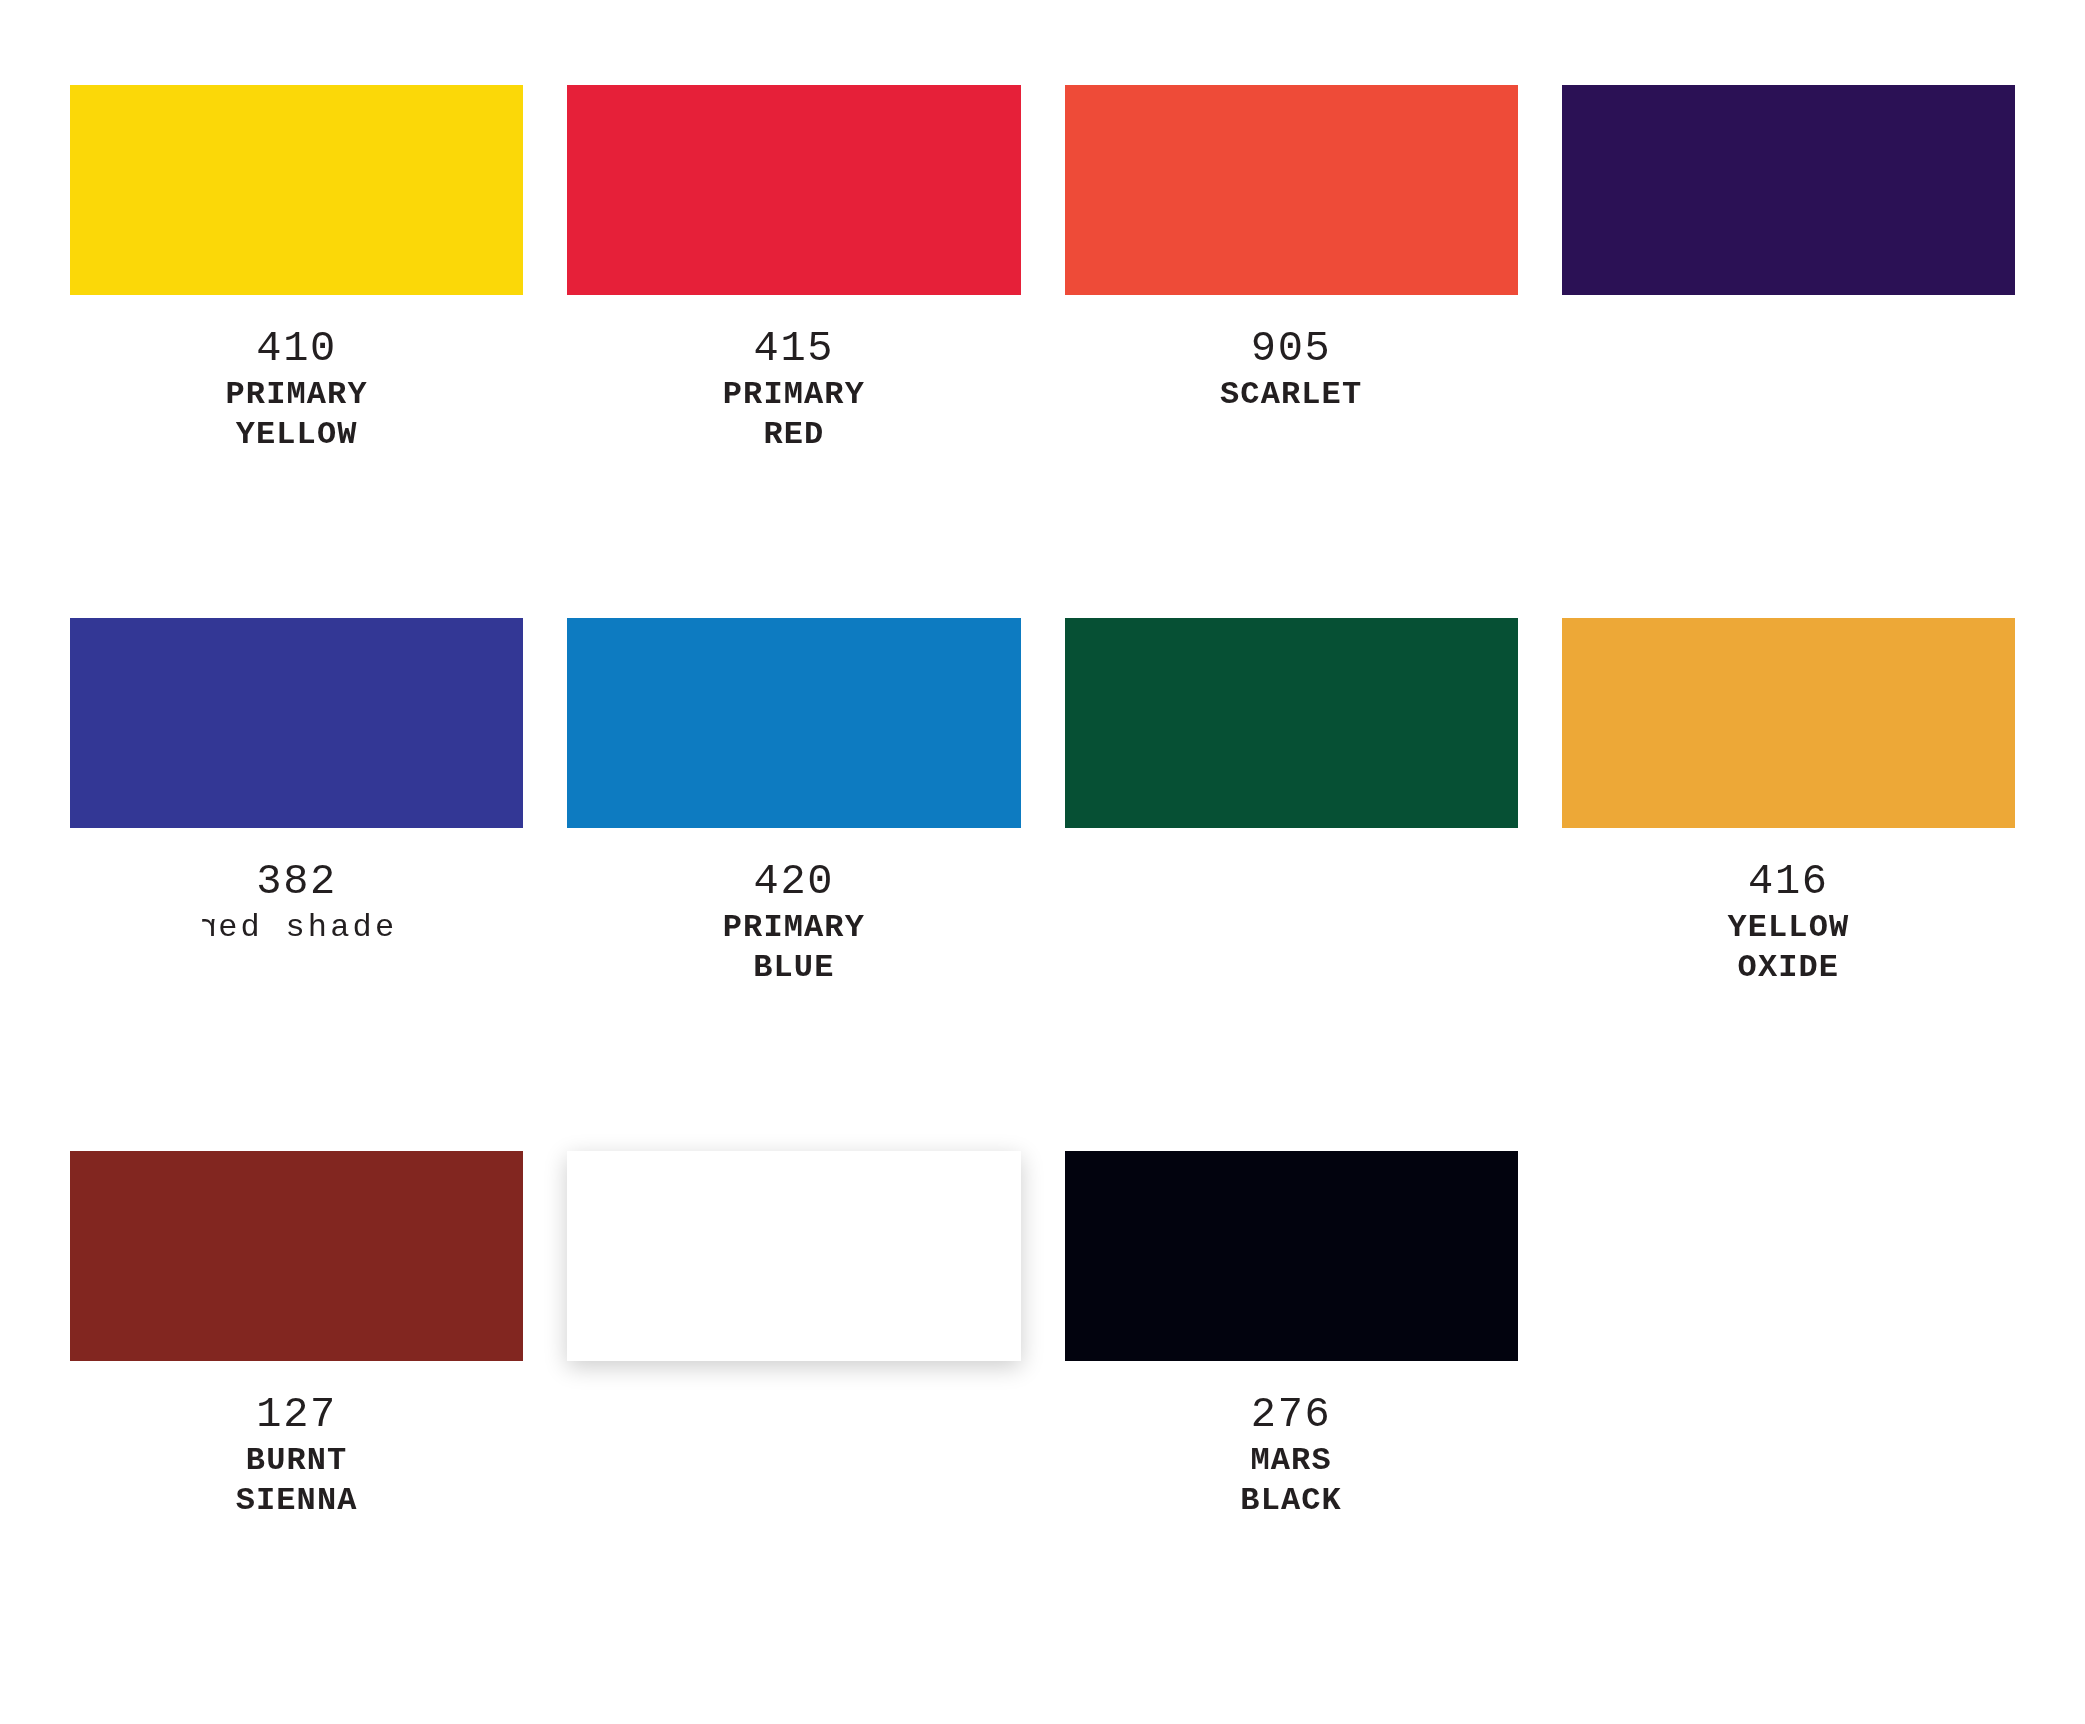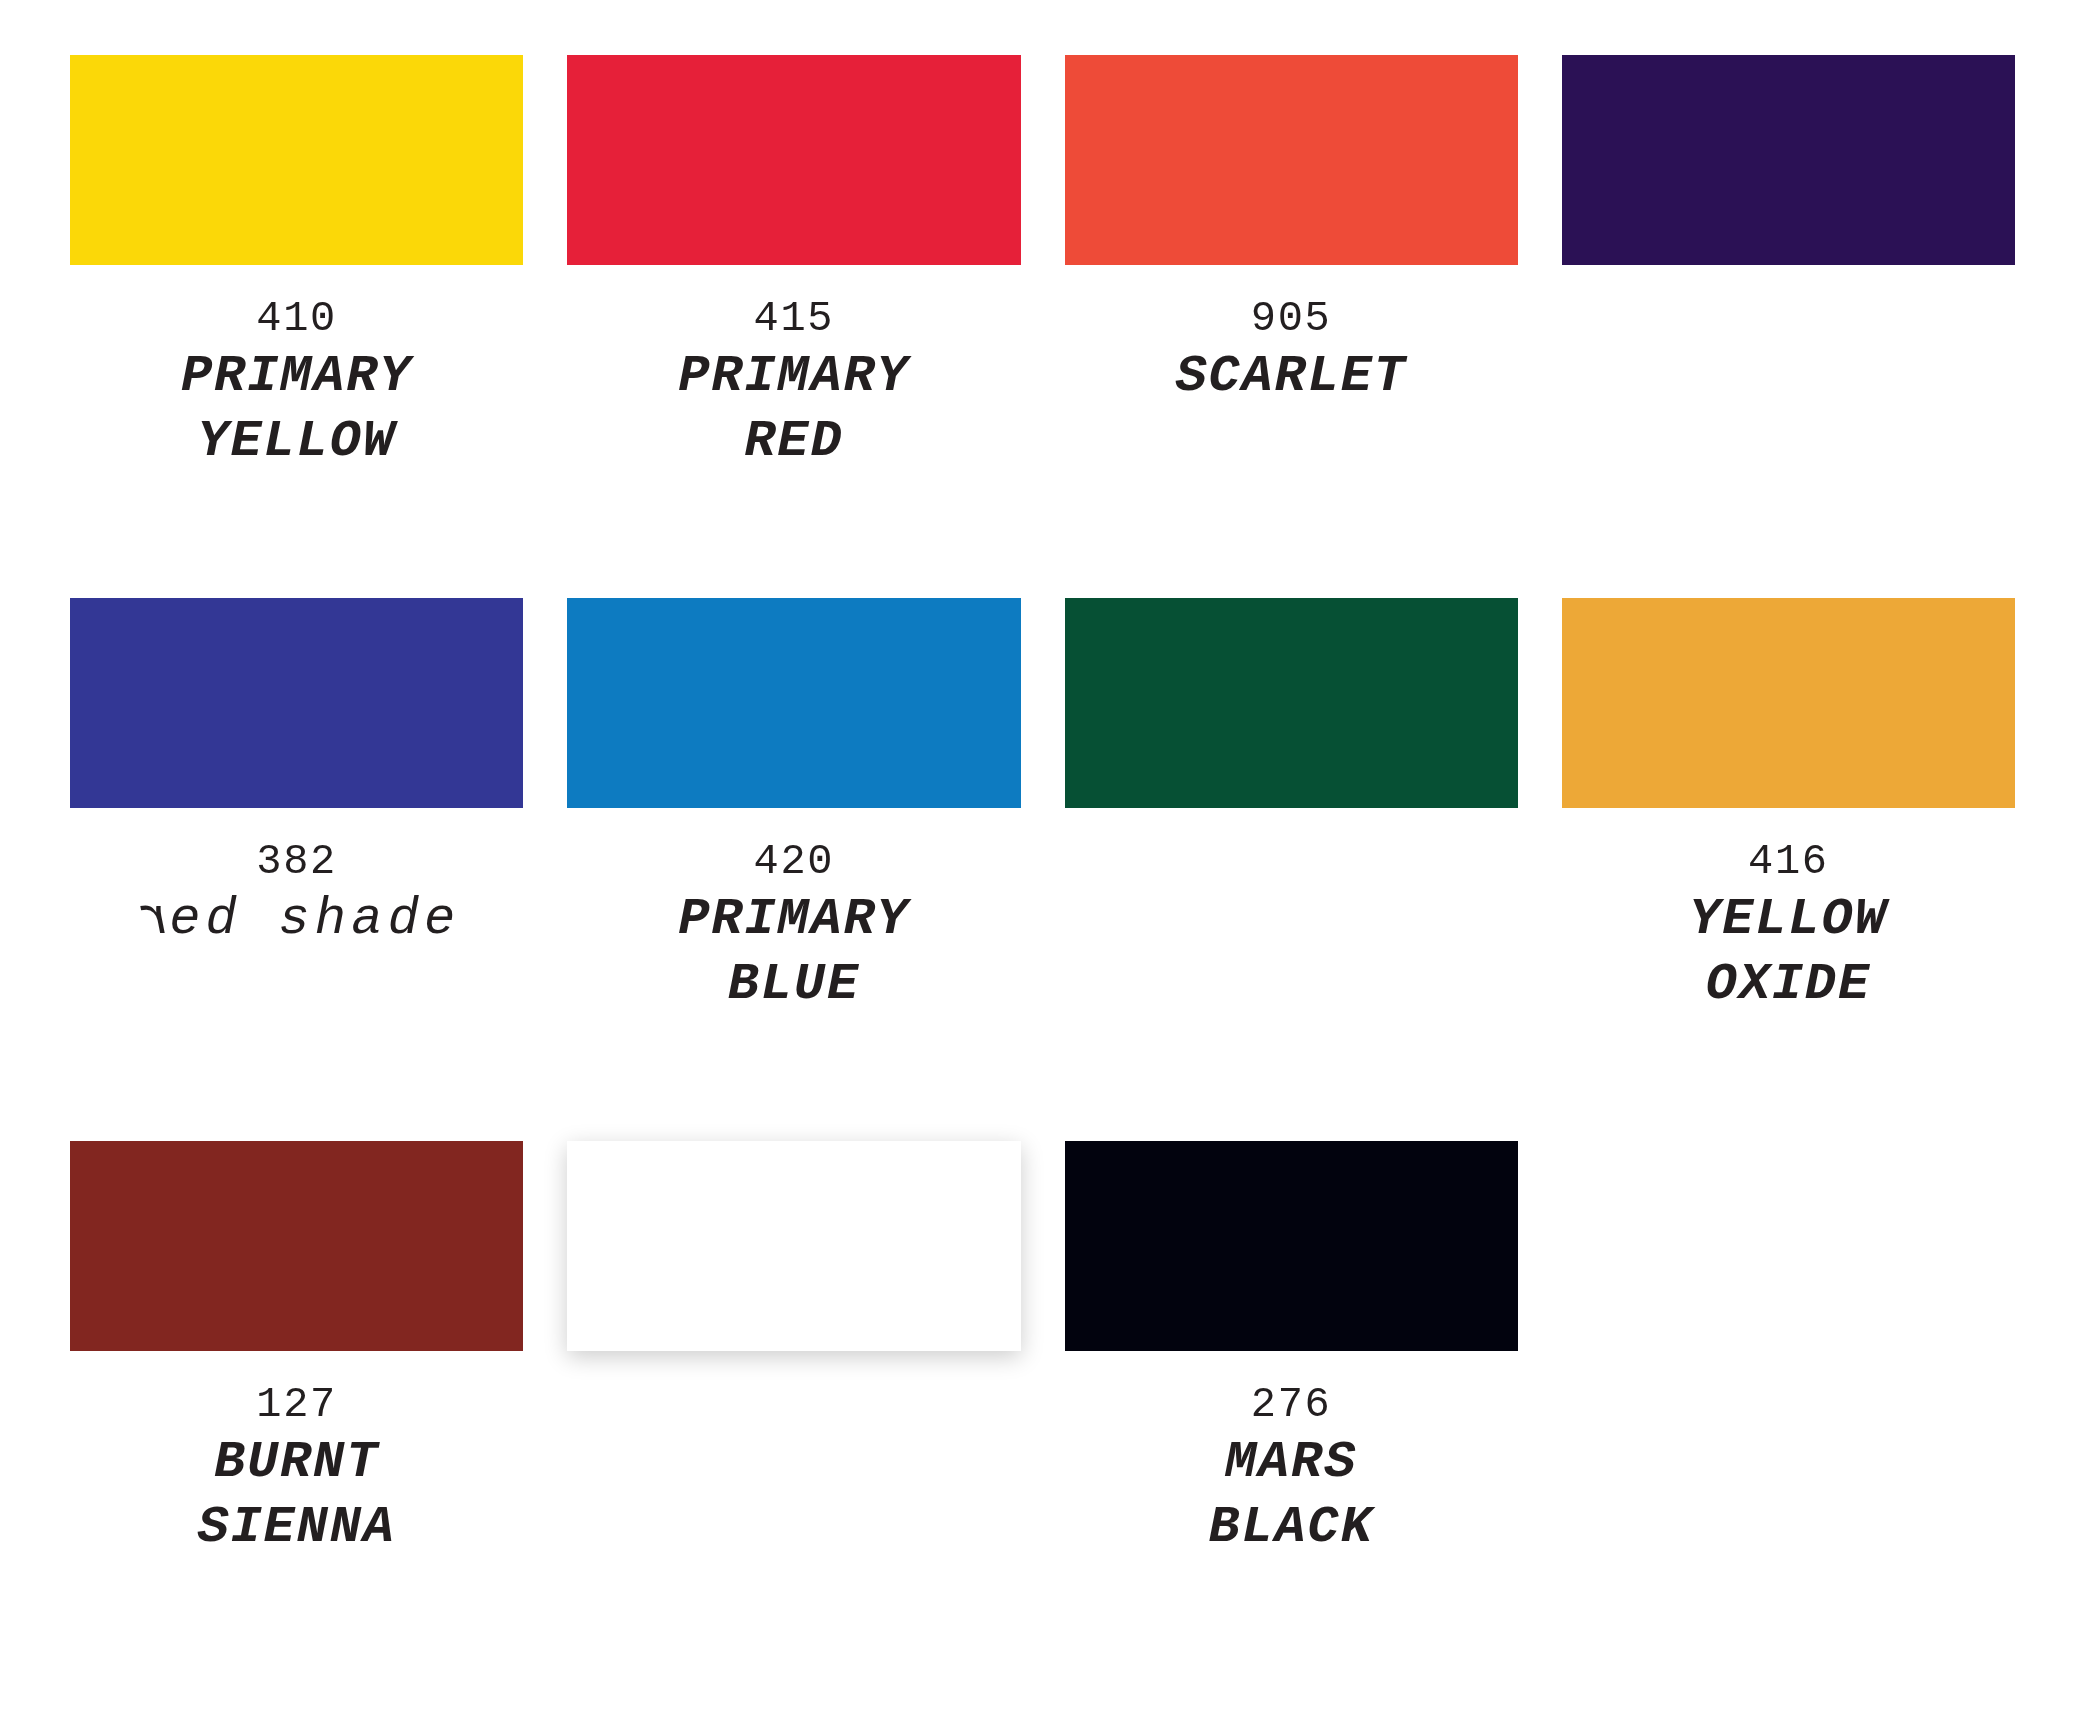--- a/index.html
+++ b/index.html
@@ -11,21 +11,21 @@
     width: 2085px;
     height: 1724px;
     font-family: "Liberation Mono", "DejaVu Sans Mono", monospace;
     -webkit-font-smoothing: antialiased;
   }
 
   #swatch-grid {
     box-sizing: border-box;
     width: 2085px;
     height: 1724px;
-    padding: 55px 70px 40px 70px;
+    padding: 85px 70px 40px 70px;
     display: grid;
     grid-template-columns: repeat(4, 1fr);
     grid-template-rows: repeat(3, 1fr);
     column-gap: 44px;
     row-gap: 0px;
   }
 
   .swatch-cell {
     display: flex;
     flex-direction: column;
@@ -53,26 +53,25 @@
 
   .swatch-code {
     font-size: 42px;
     line-height: 1.24;
     letter-spacing: 0.04em;
     font-weight: 400;
     white-space: nowrap;
   }
 
   .swatch-name-line {
-    font-size: 52px;
+    font-size: 32px;
     line-height: 1.24;
     letter-spacing: 0.035em;
     font-weight: 700;
     white-space: nowrap;
-    font-style: italic;
   }
 
   .swatch-name-line.is-lowercase {
     font-weight: 400;
     letter-spacing: 0.10em;
   }
 
   .mirrored-glyph {
     display: inline-block;
     transform: scaleX(-1);

